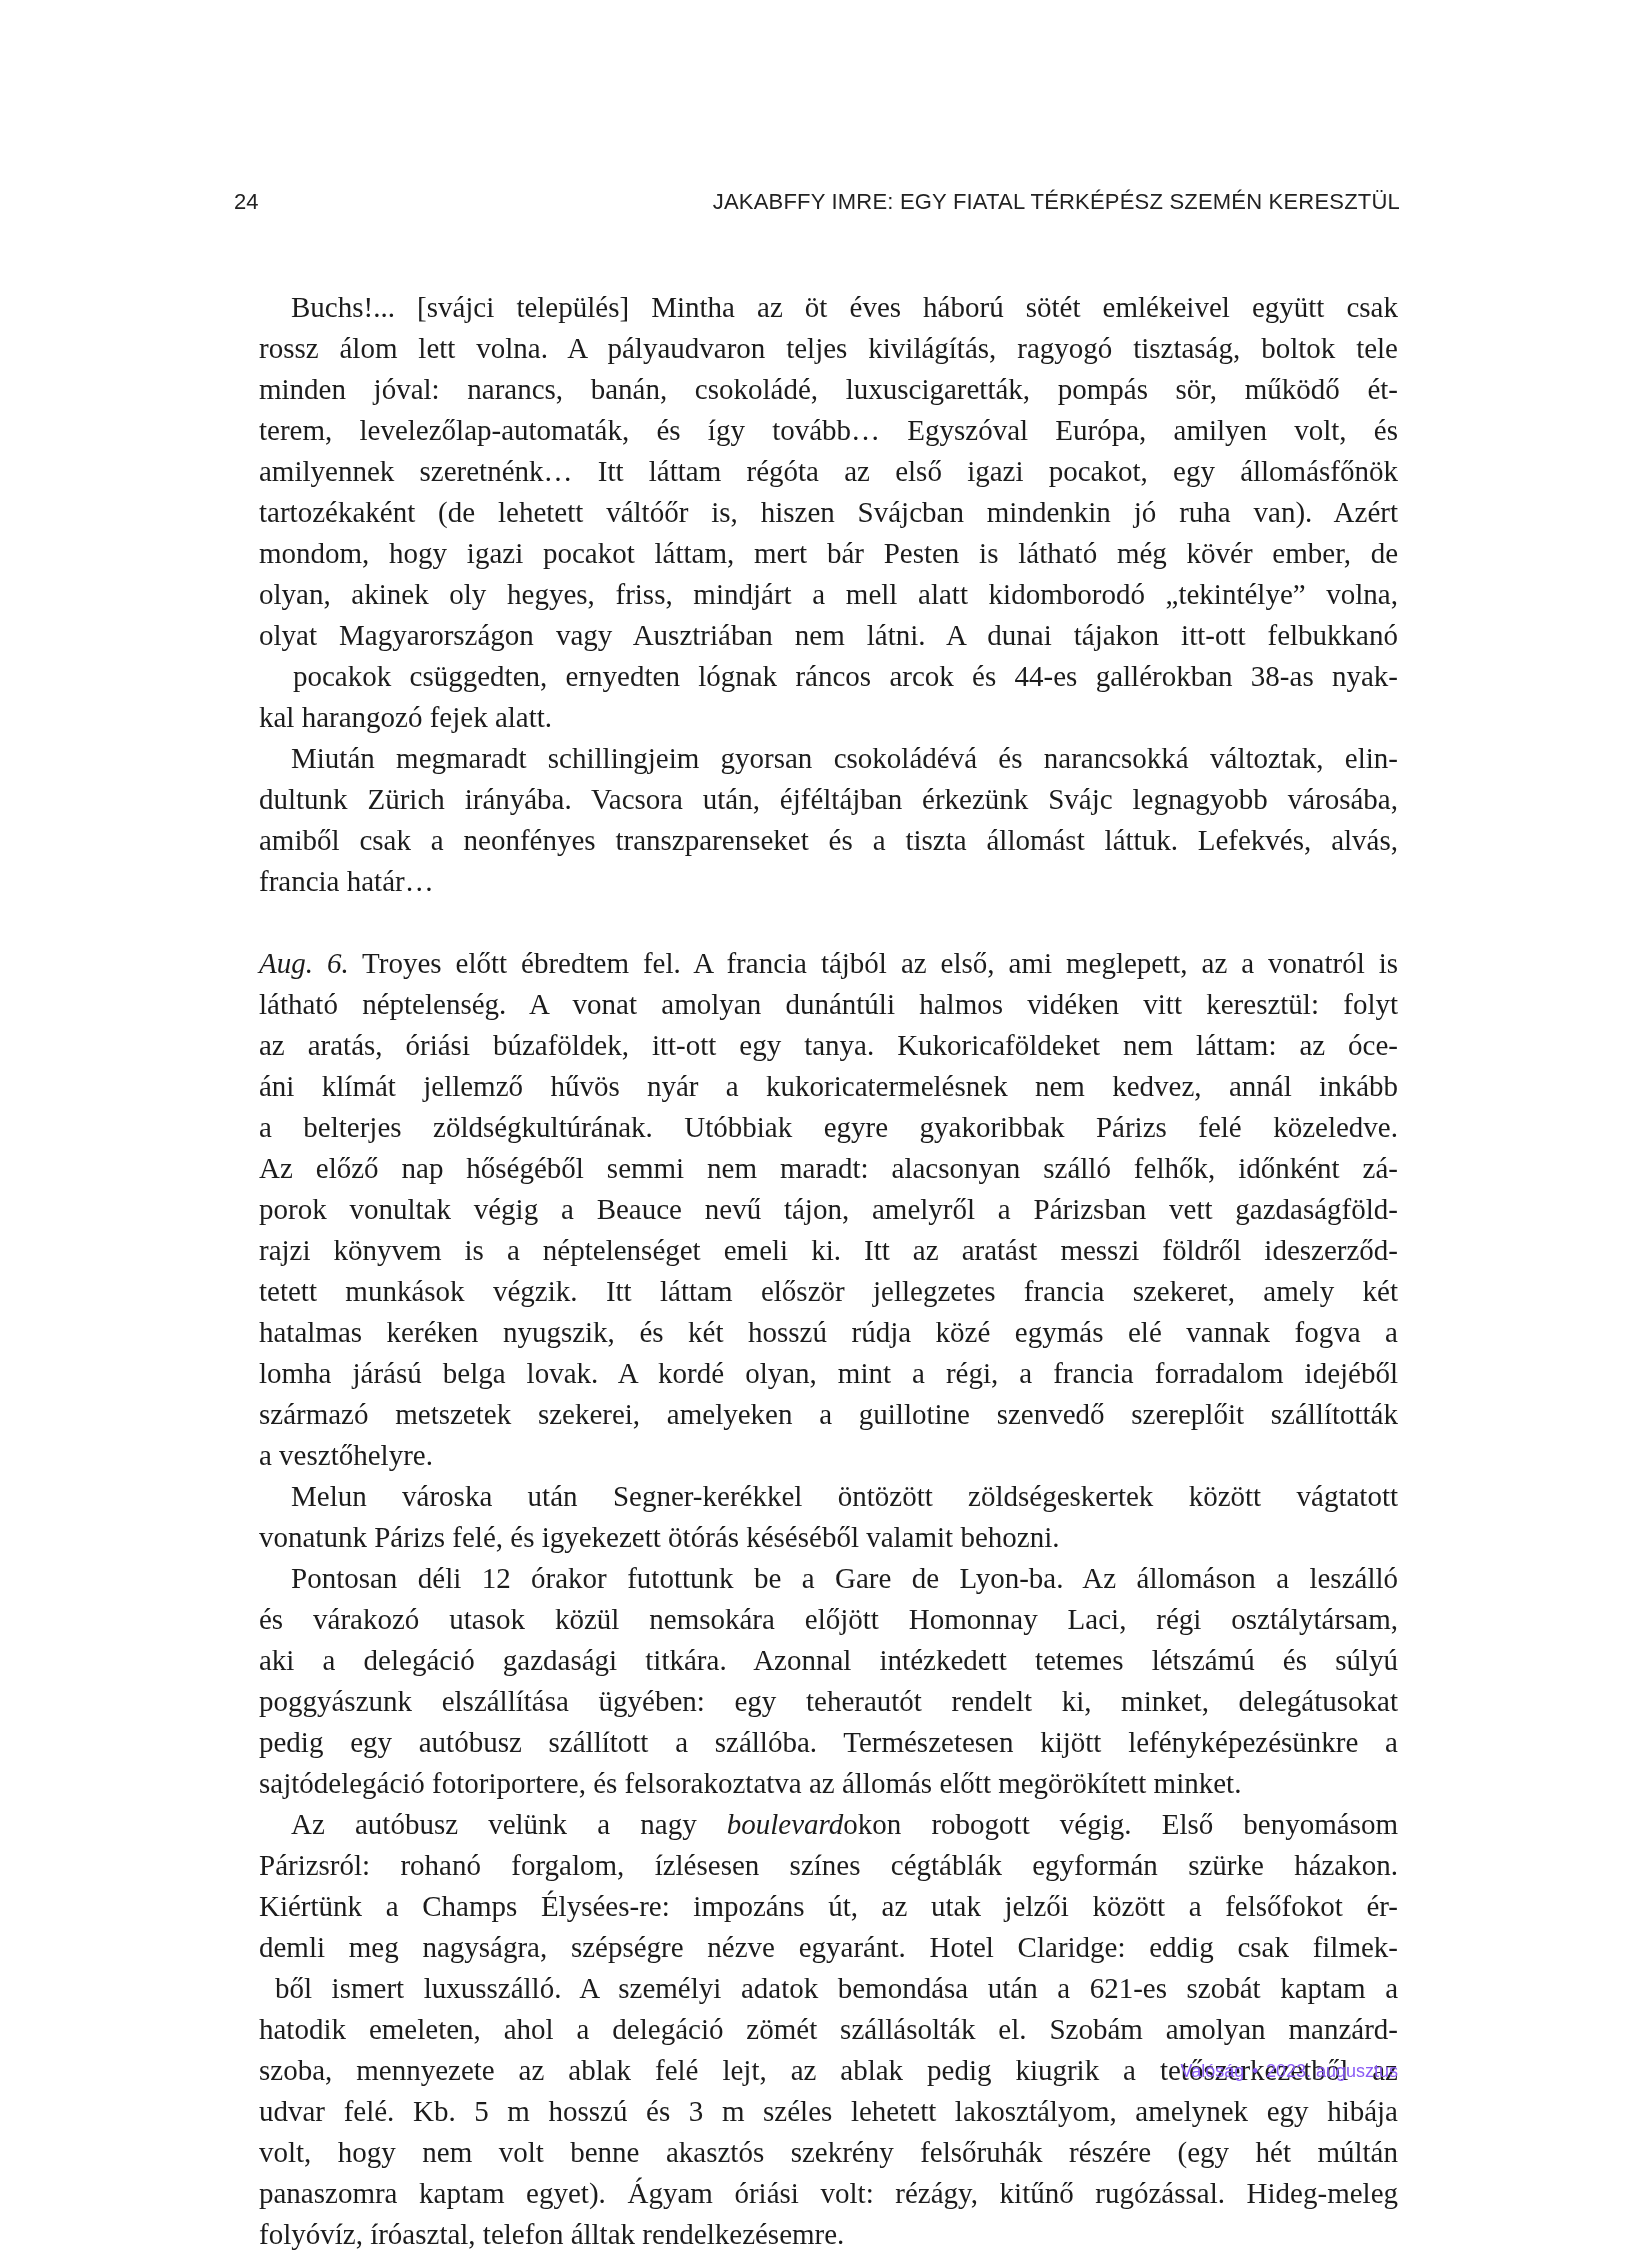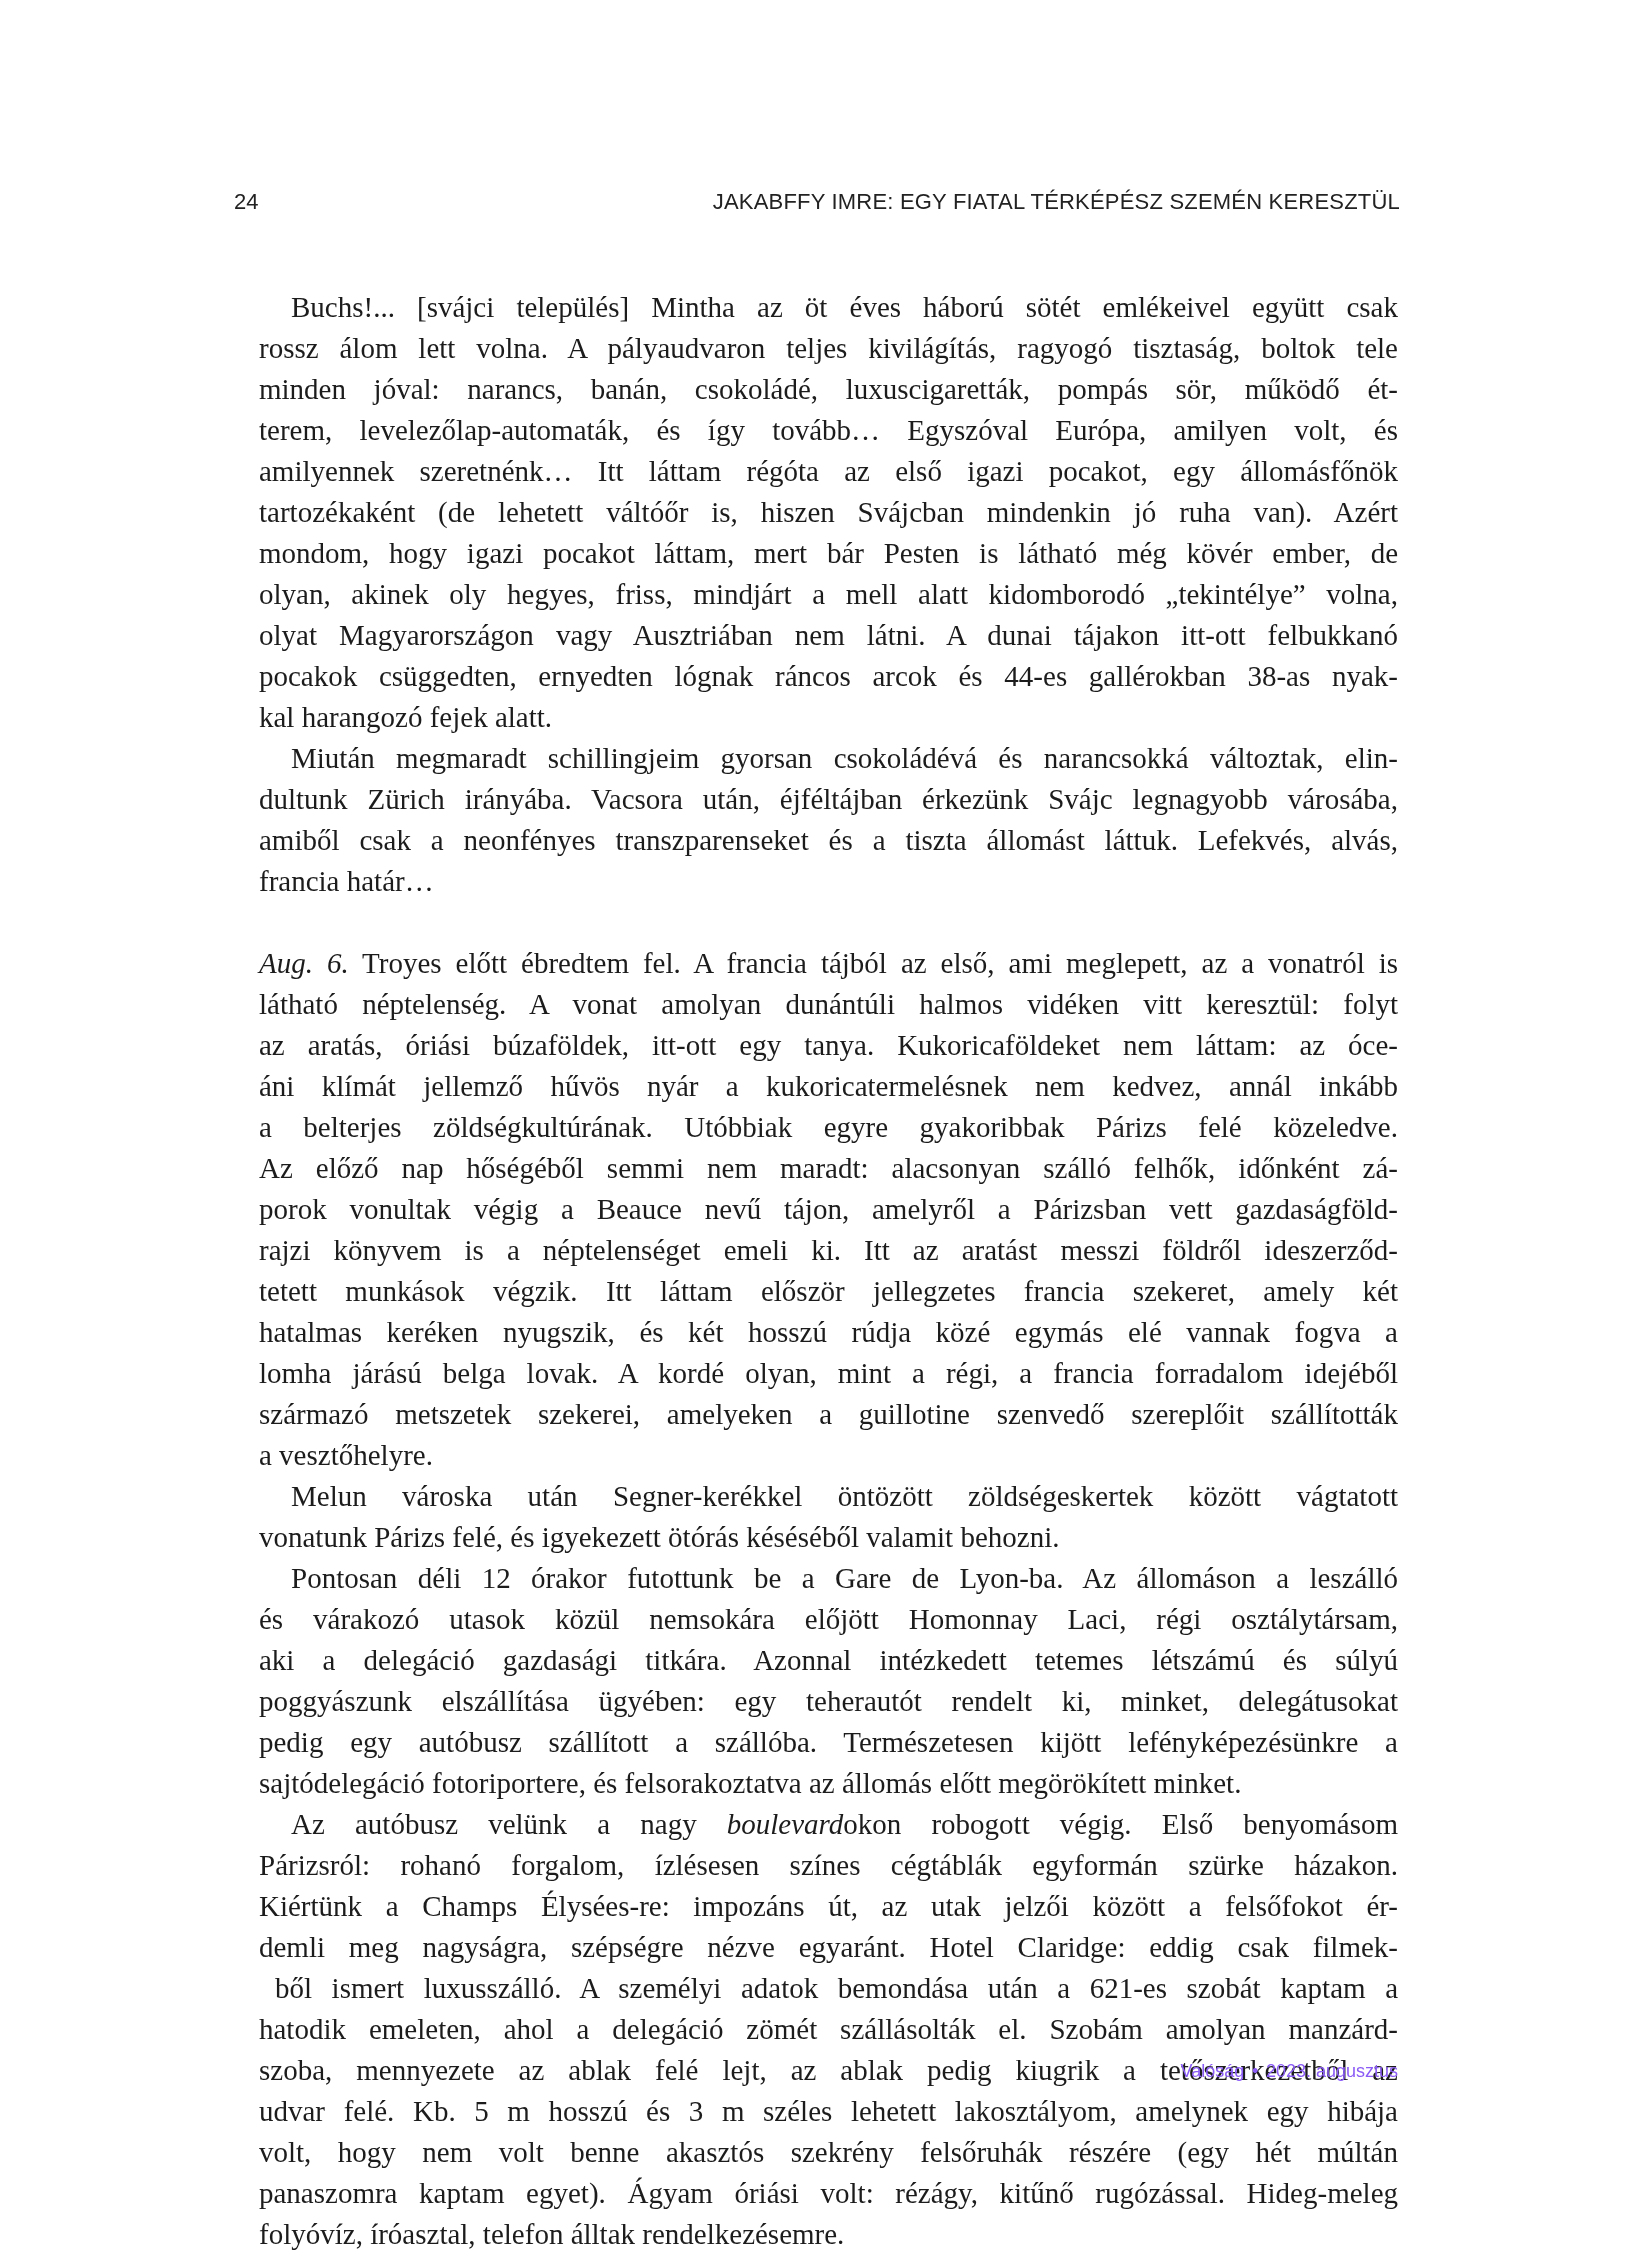--- a/index.html
+++ b/index.html
@@ -44,21 +44,21 @@
     <div>
       <span class="line indent" style="display: block;">Buchs!... [svájci település] Mintha az öt éves háború sötét emlékeivel együtt csak</span>
       <span class="line" style="display: block;">rossz álom lett volna. A pályaudvaron teljes kivilágítás, ragyogó tisztaság, boltok tele</span>
       <span class="line" style="display: block;">minden jóval: narancs, banán, csokoládé, luxuscigaretták, pompás sör, működő ét-</span>
       <span class="line" style="display: block;">terem, levelezőlap-automaták, és így tovább… Egyszóval Európa, amilyen volt, és</span>
       <span class="line" style="display: block;">amilyennek szeretnénk… Itt láttam régóta az első igazi pocakot, egy állomásfőnök</span>
       <span class="line" style="display: block;">tartozékaként (de lehetett váltóőr is, hiszen Svájcban mindenkin jó ruha van). Azért</span>
       <span class="line" style="display: block;">mondom, hogy igazi pocakot láttam, mert bár Pesten is látható még kövér ember, de</span>
       <span class="line" style="display: block;">olyan, akinek oly hegyes, friss, mindjárt a mell alatt kidomborodó „tekintélye” volna,</span>
       <span class="line" style="display: block;">olyat Magyarországon vagy Ausztriában nem látni. A dunai tájakon itt-ott felbukkanó</span>
-      <span class="line" style="display: block;">pocakok csüggedten, ernyedten lógnak ráncos arcok és 44-es gallérokban 38-as nyak-</span>
+      <span class="line" style="display: block; margin-left: 34px;">pocakok csüggedten, ernyedten lógnak ráncos arcok és 44-es gallérokban 38-as nyak-</span>
       <span class="line last" style="display: block;">kal harangozó fejek alatt.</span>
     </div>
 
     <div>
       <span class="line indent" style="display: block;">Miután megmaradt schillingjeim gyorsan csokoládévá és narancsokká változtak, elin-</span>
       <span class="line" style="display: block;">dultunk Zürich irányába. Vacsora után, éjféltájban érkezünk Svájc legnagyobb városába,</span>
       <span class="line" style="display: block;">amiből csak a neonfényes transzparenseket és a tiszta állomást láttuk. Lefekvés, alvás,</span>
       <span class="line last" style="display: block;">francia határ…</span>
     </div>
 

